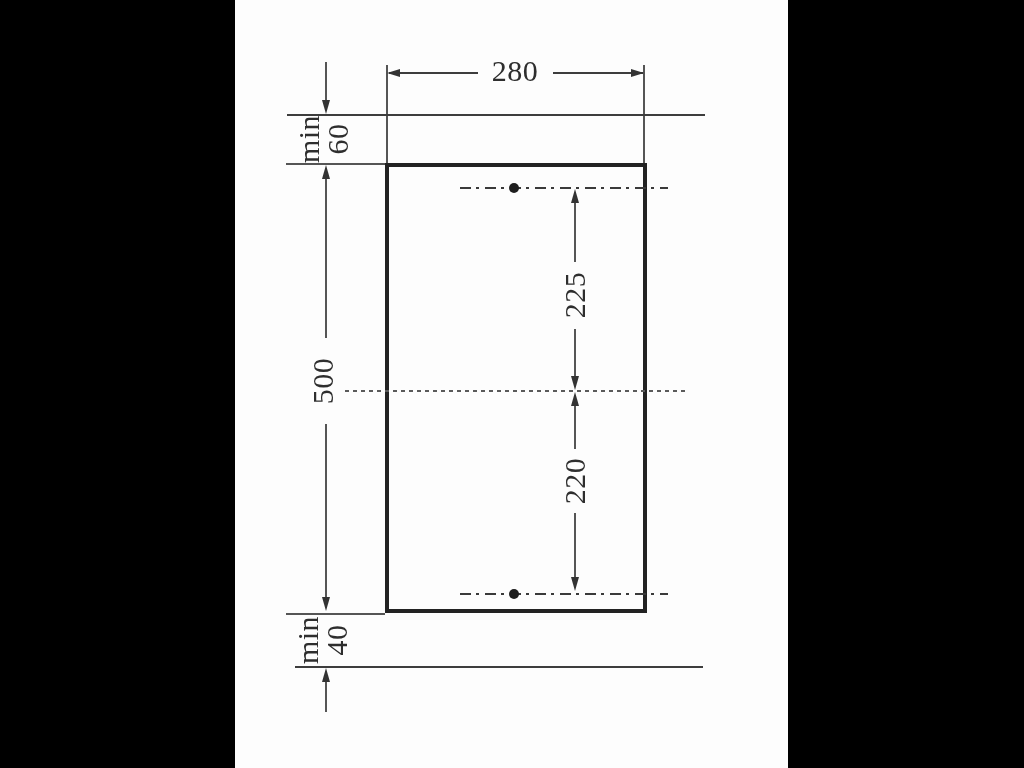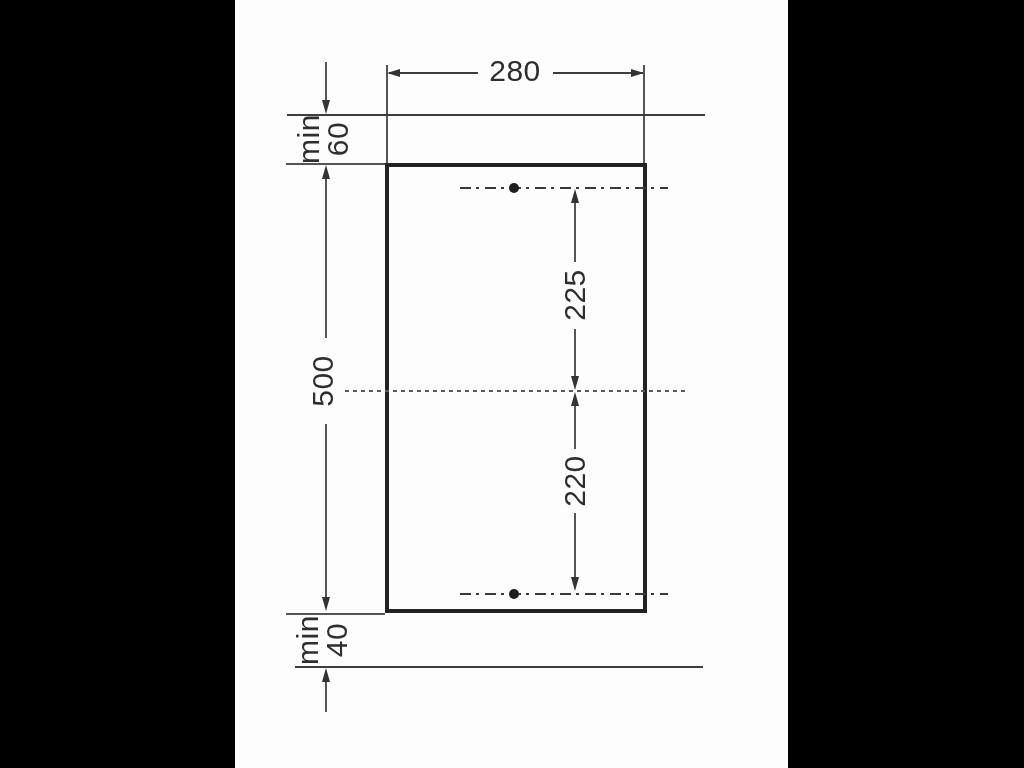--- a/index.html
+++ b/index.html
@@ -1,18 +1,18 @@
 <!DOCTYPE html>
 <html><head>
 <meta charset="utf-8">
 <style>
   html,body{margin:0;padding:0;background:#000;}
   .stage{
     position:relative;width:1024px;height:768px;background:#000;
-    overflow:hidden;font-family:Liberation Sans, sans-serif;
+    overflow:hidden;font-family:Liberation Serif, serif;
   }
   .canvas{
     position:absolute;left:235px;top:0;width:553px;height:768px;
     background:#fdfdfd;
   }
   .hline,.vline{position:absolute;background:#3d3d3d;}
   .thin{background:#555;}
   .rect-outline{
     position:absolute;box-sizing:border-box;
     border:4px solid #222;background:transparent;

